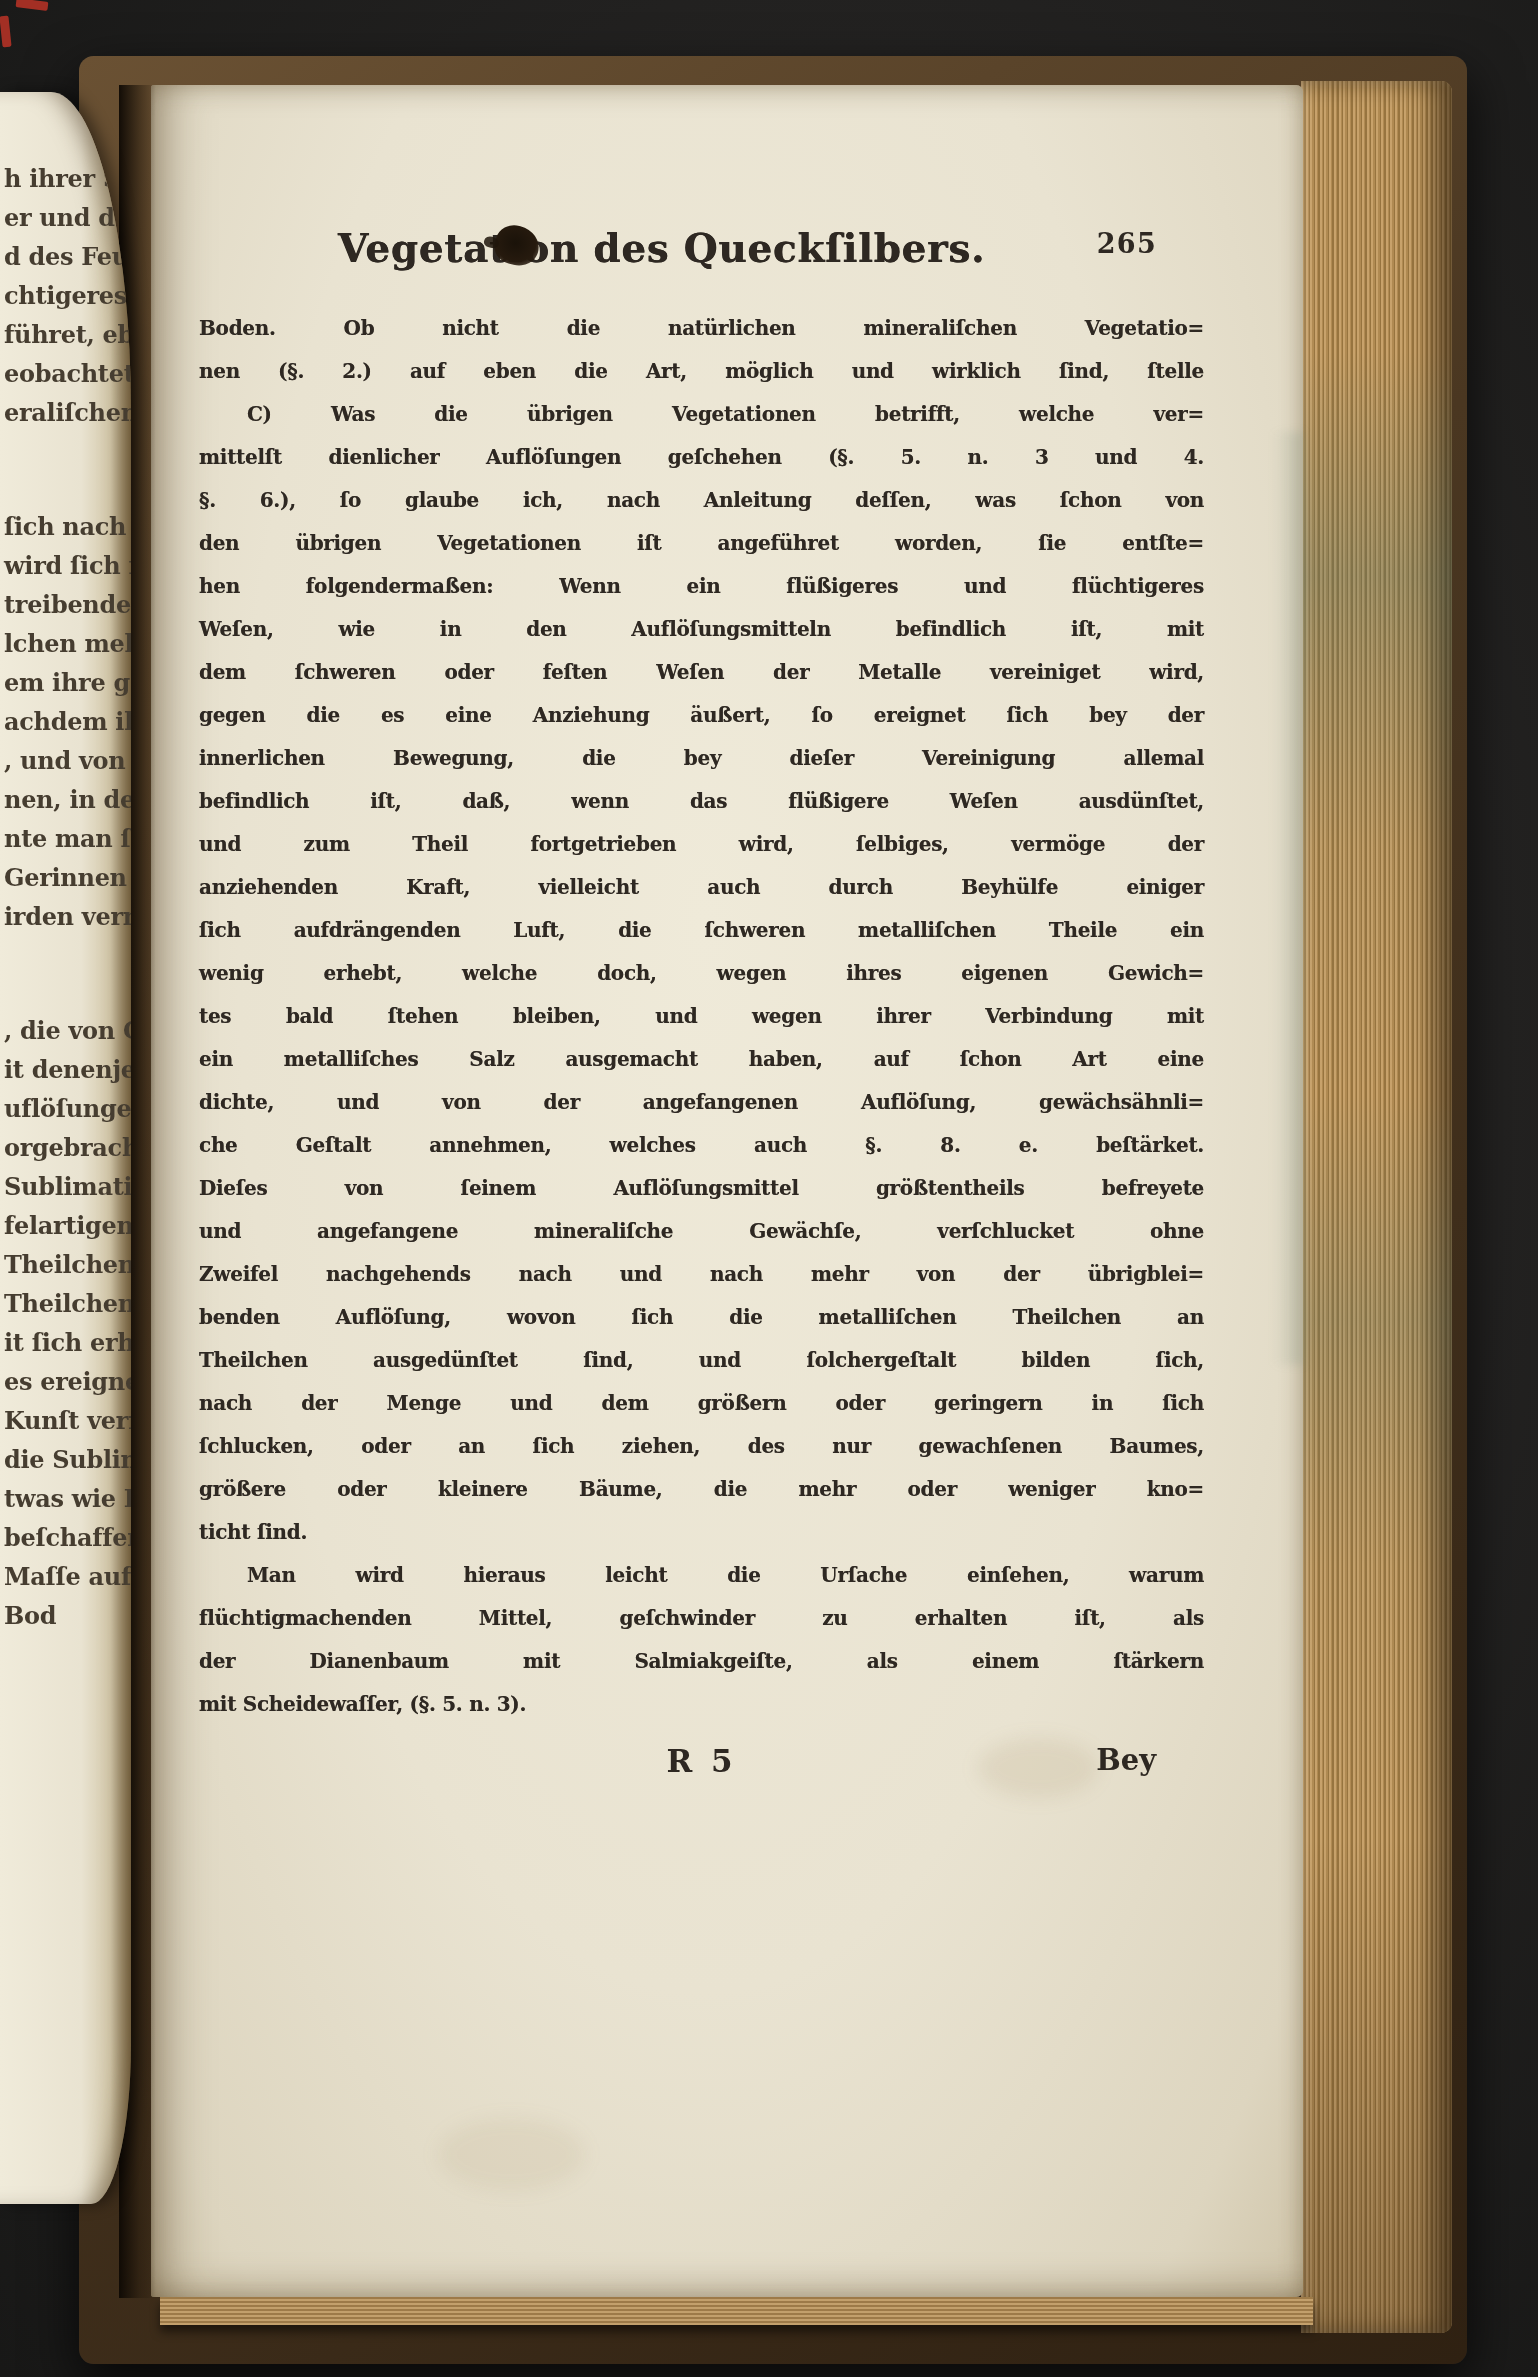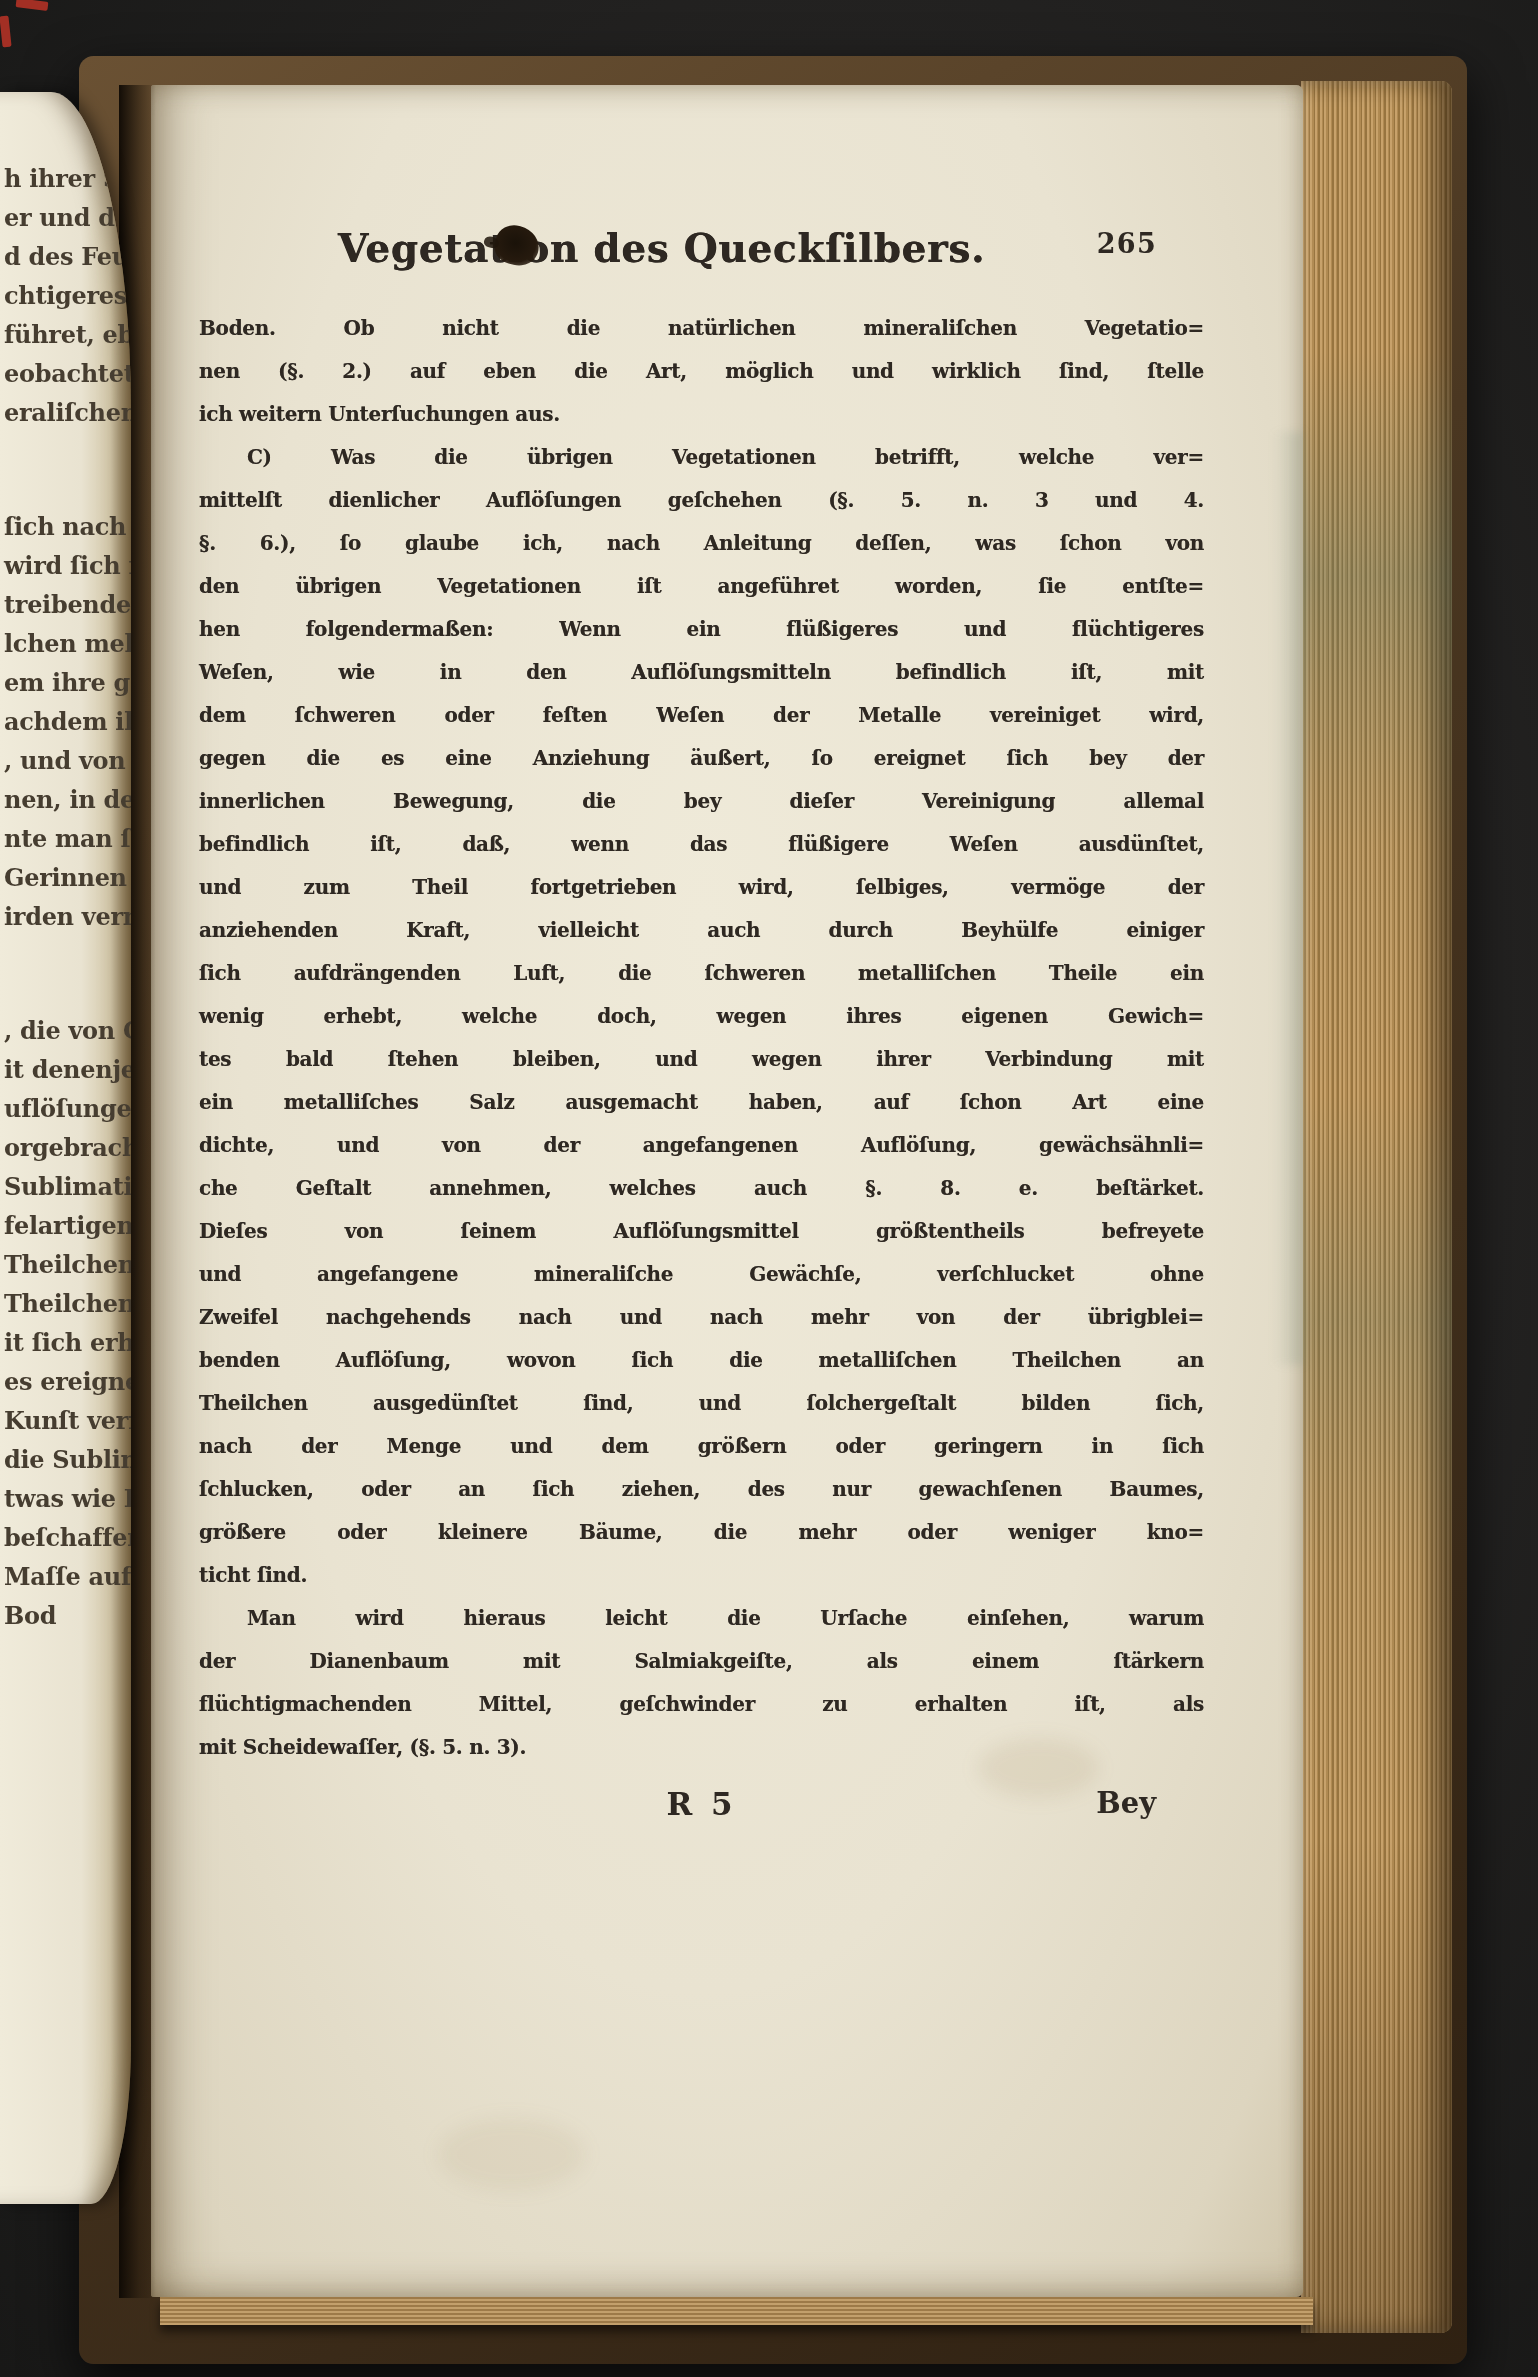--- a/index.html
+++ b/index.html
@@ -165,21 +165,20 @@
 
       <div class="page-header">
         <span class="title">Vegetation des Queckſilbers.</span>
         <span class="pagenum">265</span>
         <span class="blot"></span>
       </div>
 
       <div class="body-text">
         <div class="line">Boden.  Ob nicht die natürlichen mineraliſchen Vegetatio=</div>
         <div class="line">nen (§. 2.) auf eben die Art, möglich und wirklich ſind, ſtelle</div>
-        <div class="line end">ich weitern Unterſuchungen aus.</div>
         <div class="line indent">C) Was die übrigen Vegetationen betrifft, welche ver=</div>
         <div class="line">mittelſt dienlicher Auflöſungen geſchehen (§. 5. n. 3 und 4.</div>
         <div class="line">§. 6.), ſo glaube ich, nach Anleitung deſſen, was ſchon von</div>
         <div class="line">den übrigen Vegetationen iſt angeführet worden, ſie entſte=</div>
         <div class="line">hen folgendermaßen: Wenn ein flüßigeres und flüchtigeres</div>
         <div class="line">Weſen, wie in den Auflöſungsmitteln befindlich iſt, mit</div>
         <div class="line">dem ſchweren oder feſten Weſen der Metalle vereiniget wird,</div>
         <div class="line">gegen die es eine Anziehung äußert, ſo ereignet ſich bey der</div>
         <div class="line">innerlichen Bewegung, die bey dieſer Vereinigung allemal</div>
         <div class="line">befindlich iſt, daß, wenn das flüßigere Weſen ausdünſtet,</div>
@@ -194,22 +193,22 @@
         <div class="line">Dieſes von ſeinem Auflöſungsmittel größtentheils befreyete</div>
         <div class="line">und angefangene mineraliſche Gewächſe, verſchlucket ohne</div>
         <div class="line">Zweifel nachgehends nach und nach mehr von der übrigblei=</div>
         <div class="line">benden Auflöſung, wovon ſich die metalliſchen Theilchen an</div>
         <div class="line">Theilchen ausgedünſtet ſind, und ſolchergeſtalt bilden ſich,</div>
         <div class="line">nach der Menge und dem größern oder geringern in ſich</div>
         <div class="line">ſchlucken, oder an ſich ziehen, des nur gewachſenen Baumes,</div>
         <div class="line">größere oder kleinere Bäume, die mehr oder weniger kno=</div>
         <div class="line end">ticht ſind.</div>
         <div class="line indent">Man wird hieraus leicht die Urſache einſehen, warum</div>
+        <div class="line">flüchtigmachenden Mittel, geſchwinder zu erhalten iſt, als</div>
         <div class="line">der Dianenbaum mit Salmiakgeiſte, als einem ſtärkern</div>
-        <div class="line">flüchtigmachenden Mittel, geſchwinder zu erhalten iſt, als</div>
         <div class="line end">mit Scheidewaſſer, (§. 5. n. 3).</div>
       </div>
 
       <div class="page-footer">
         <span class="sig">R 5</span>
         <span class="catch">Bey</span>
       </div>
 
     </div>
   </div>

